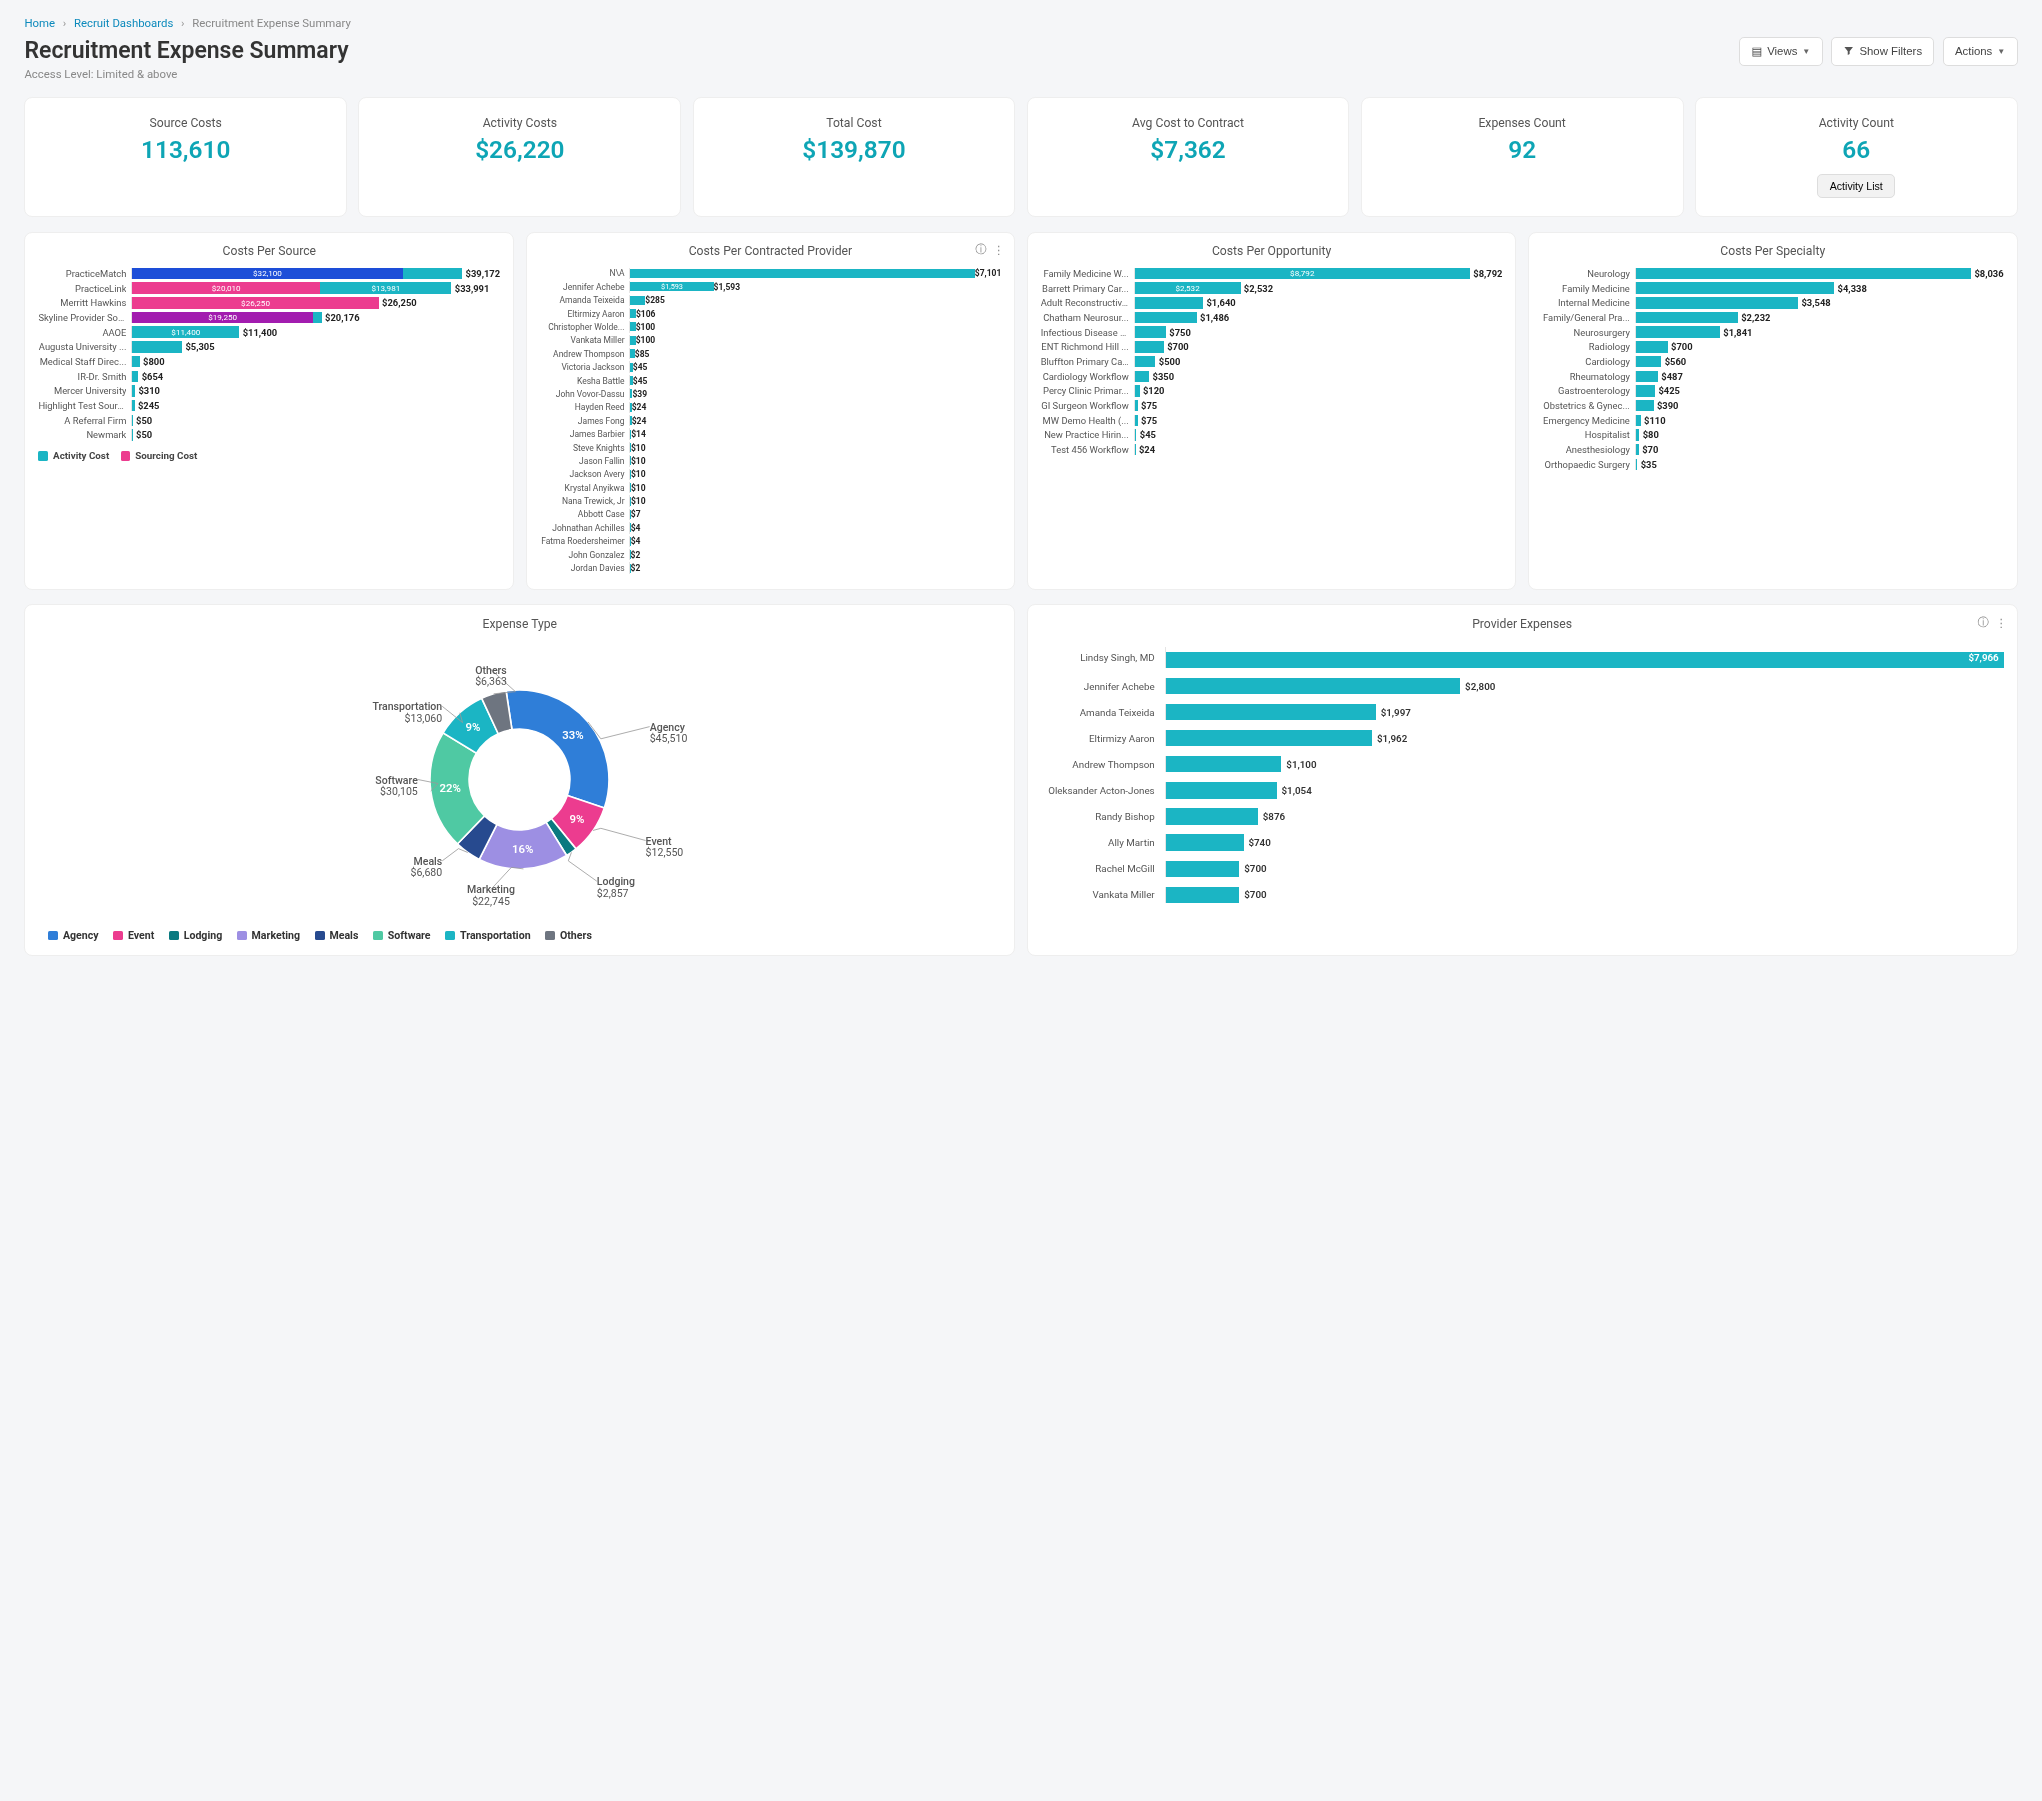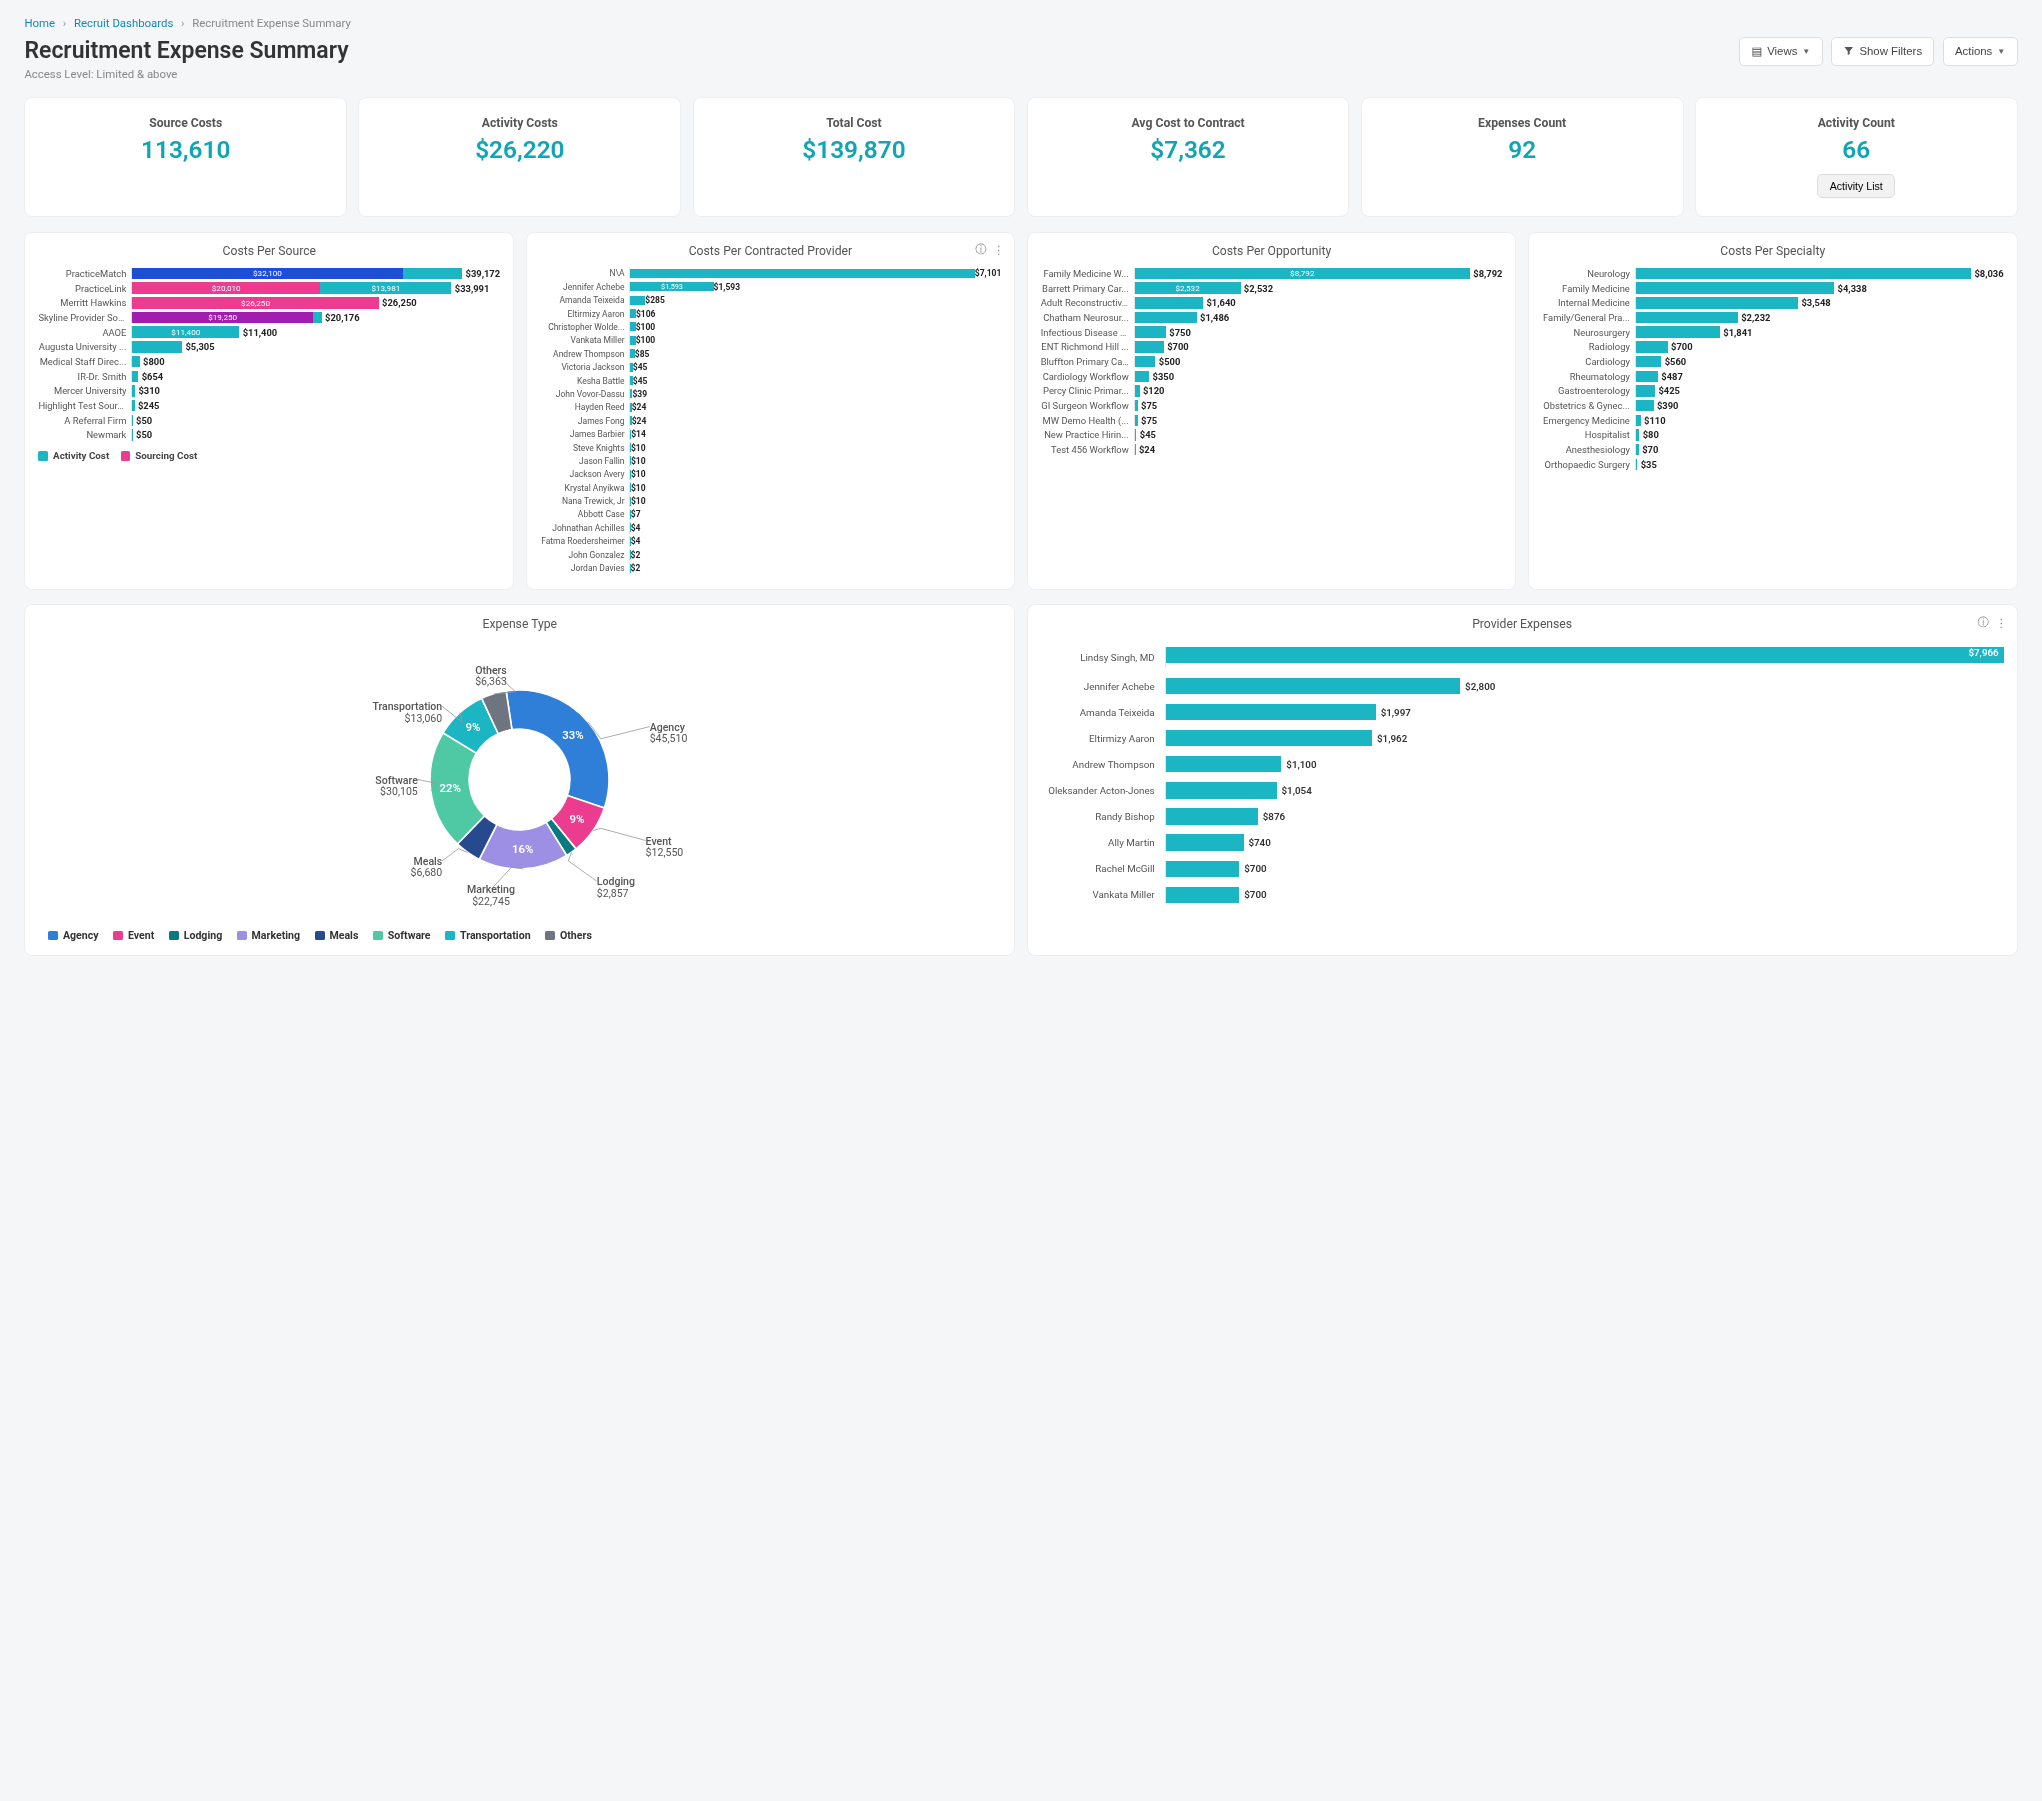--- a/index.html
+++ b/index.html
@@ -9,21 +9,21 @@
 .breadcrumb a { color: #0d8abc; }
 .breadcrumb .sep { margin: 0 4.9px; color: #999; }
 .header-row { display: flex; justify-content: space-between; align-items: flex-start; margin-bottom: 16.3px; }
 .page-title { font-size: 23px; font-weight: 600; color: #333; }
 .access-level { font-size: 11.4px; color: #888; margin-top: 3.3px; }
 .header-actions { display: flex; gap: 8.1px; }
 .btn { background: #fff; border: 0.8px solid #ddd; border-radius: 4.9px; padding: 6.5px 11.4px; font-size: 11.4px; color: #444; cursor: pointer; display: inline-flex; align-items: center; gap: 4.9px; }
 .caret { font-size: 8.1px; color: #666; }
 .kpi-row { display: grid; grid-template-columns: repeat(6, 1fr); gap: 11.4px; margin-bottom: 14.7px; }
 .kpi-card { background: #fff; border: 0.8px solid #eee; border-radius: 8.1px; padding: 18px 9.8px; text-align: center; }
-.kpi-label { font-size: 12.2px; color: #555; margin-bottom: 4.9px; font-weight: bold; }
+.kpi-label { font-size: 12.2px; color: #555; margin-bottom: 4.9px; }
 .kpi-value { font-size: 24.4px; font-weight: 600; color: #0ea5b5; }
 .kpi-card .sub-btn { margin-top: 9.8px; background: #f2f2f2; border: 0.8px solid #ddd; border-radius: 4.9px; padding: 4.9px 11.4px; font-size: 10.6px; cursor: pointer; }
 .chart-row { display: grid; grid-template-columns: repeat(4, 1fr); gap: 11.4px; margin-bottom: 14.7px; }
 .chart-card { background: #fff; border: 0.8px solid #eee; border-radius: 8.1px; padding: 11.4px 13px 13px; position: relative; }
 .chart-title { text-align: center; font-size: 12.2px; color: #555; margin-bottom: 9.8px; }
 .card-icons { position: absolute; top: 9.8px; right: 9.8px; display: flex; gap: 6.5px; align-items: center; }
 .info-icon, .kebab-icon { color: #888; cursor: pointer; font-size: 11.4px; }
 .hbar-row { display: flex; align-items: center; gap: 4.9px; font-size: 9.4px; margin-bottom: 3.3px; }
 .hbar-label { width: 88px; text-align: right; color: #555; white-space: nowrap; overflow: hidden; text-overflow: ellipsis; flex-shrink: 0;}
 .hbar-track { flex: 1; position: relative; height: 11.4px; display: flex; align-items: center; }
@@ -671,21 +671,21 @@
 
   <div class="chart-card">
     <div class="card-icons">
       <span class="info-icon">ⓘ</span>
       <span class="kebab-icon">⋮</span>
     </div>
     <div class="chart-title">Provider Expenses</div>
     <div id="chart-provider" style="margin-top:16.3px">
         <div class="provider-bar-row">
           <div class="hbar-label">Lindsy Singh, MD</div>
-       <div style="flex:1;position:relative;border-left:0.8px solid #e5e5e5;height:21px;display:flex;align-items:flex-start">
+       <div style="flex:1;position:relative;border-left:0.8px solid #e5e5e5;height:21px;display:flex;align-items:flex-end">
          <div class="bar" style="width:100%;position:relative">
               <span style="position:absolute;right:4.9px;color:#fff;font-size:9.8px;font-weight:600">$7,966</span>
             </div>
 
        </div>
         </div>
         <div class="provider-bar-row">
           <div class="hbar-label">Jennifer Achebe</div>
        <div style="flex:1;position:relative;border-left:0.8px solid #e5e5e5;height:16.3px;display:flex;align-items:center">
          <div class="bar" style="width:35.1493848857645%;position:relative"></div>

